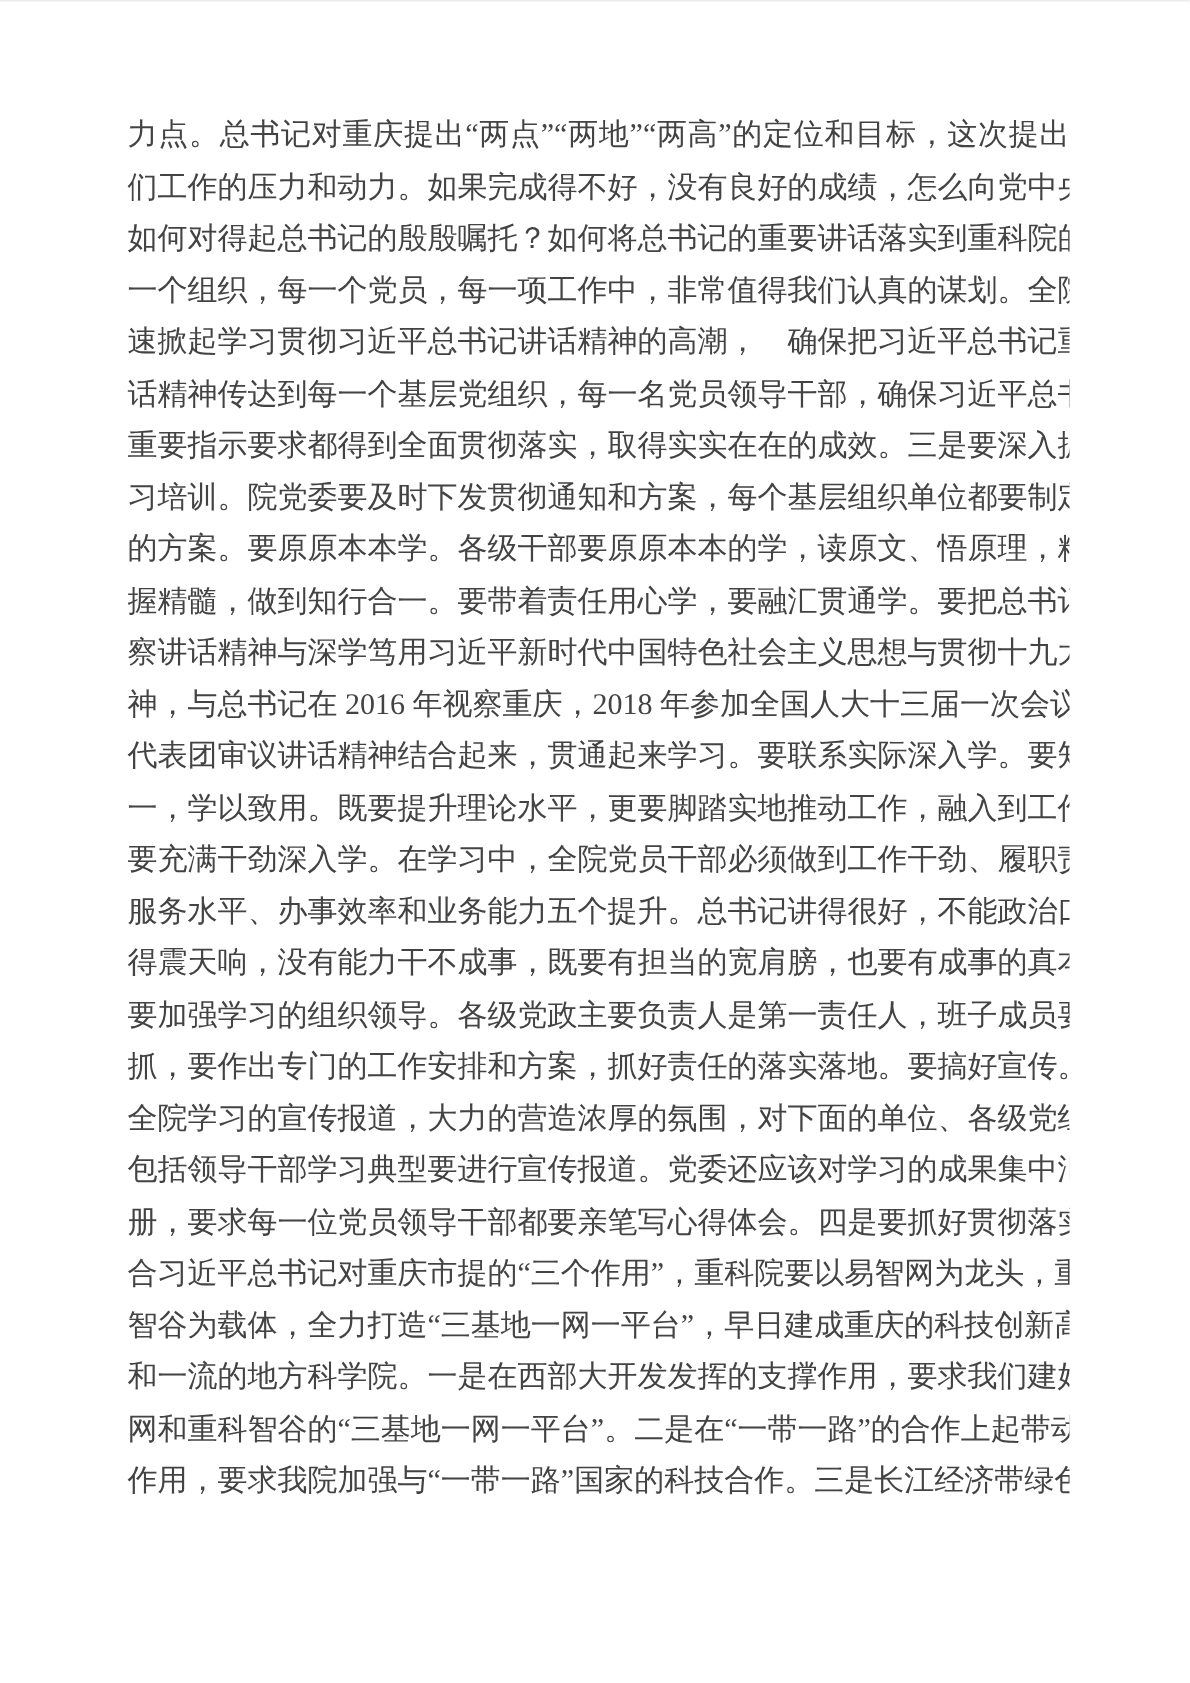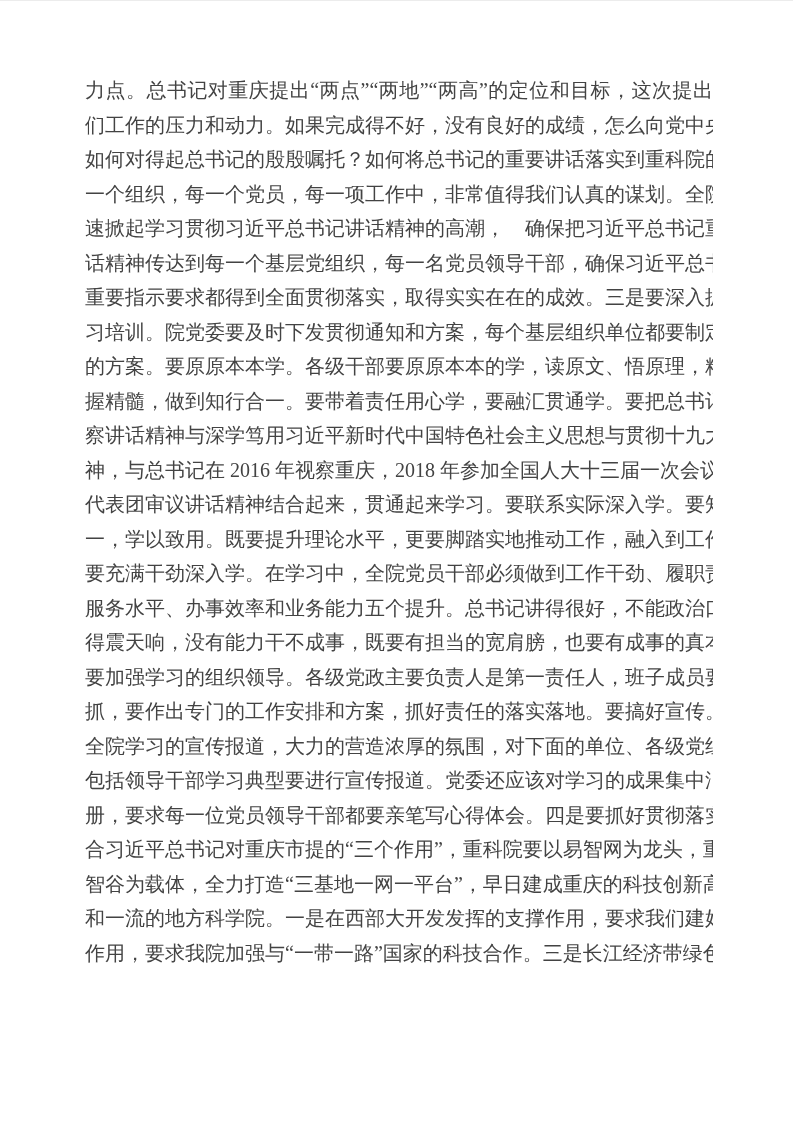--- a/index.html
+++ b/index.html
@@ -65,15 +65,16 @@
       <div class="line">服务水平、办事效率和业务能力五个提升。总书记讲得很好，不能政治口号喊</div>
       <div class="line">得震天响，没有能力干不成事，既要有担当的宽肩膀，也要有成事的真本领。</div>
       <div class="line">要加强学习的组织领导。各级党政主要负责人是第一责任人，班子成员要亲自</div>
       <div class="line">抓，要作出专门的工作安排和方案，抓好责任的落实落地。要搞好宣传。搞好</div>
       <div class="line">全院学习的宣传报道，大力的营造浓厚的氛围，对下面的单位、各级党组织，</div>
       <div class="line">包括领导干部学习典型要进行宣传报道。党委还应该对学习的成果集中汇集成</div>
       <div class="line">册，要求每一位党员领导干部都要亲笔写心得体会。四是要抓好贯彻落实。结</div>
       <div class="line">合习近平总书记对重庆市提的“三个作用”，重科院要以易智网为龙头，重科</div>
       <div class="line">智谷为载体，全力打造“三基地一网一平台”，早日建成重庆的科技创新高地</div>
       <div class="line">和一流的地方科学院。一是在西部大开发发挥的支撑作用，要求我们建好易智</div>
+      <div class="line">网和重科智谷的“三基地一网一平台”。二是在“一带一路”的合作上起带动</div>
       <div class="line">作用，要求我院加强与“一带一路”国家的科技合作。三是长江经济带绿色发</div>
     </div>
 </div>
 
 </body></html>

